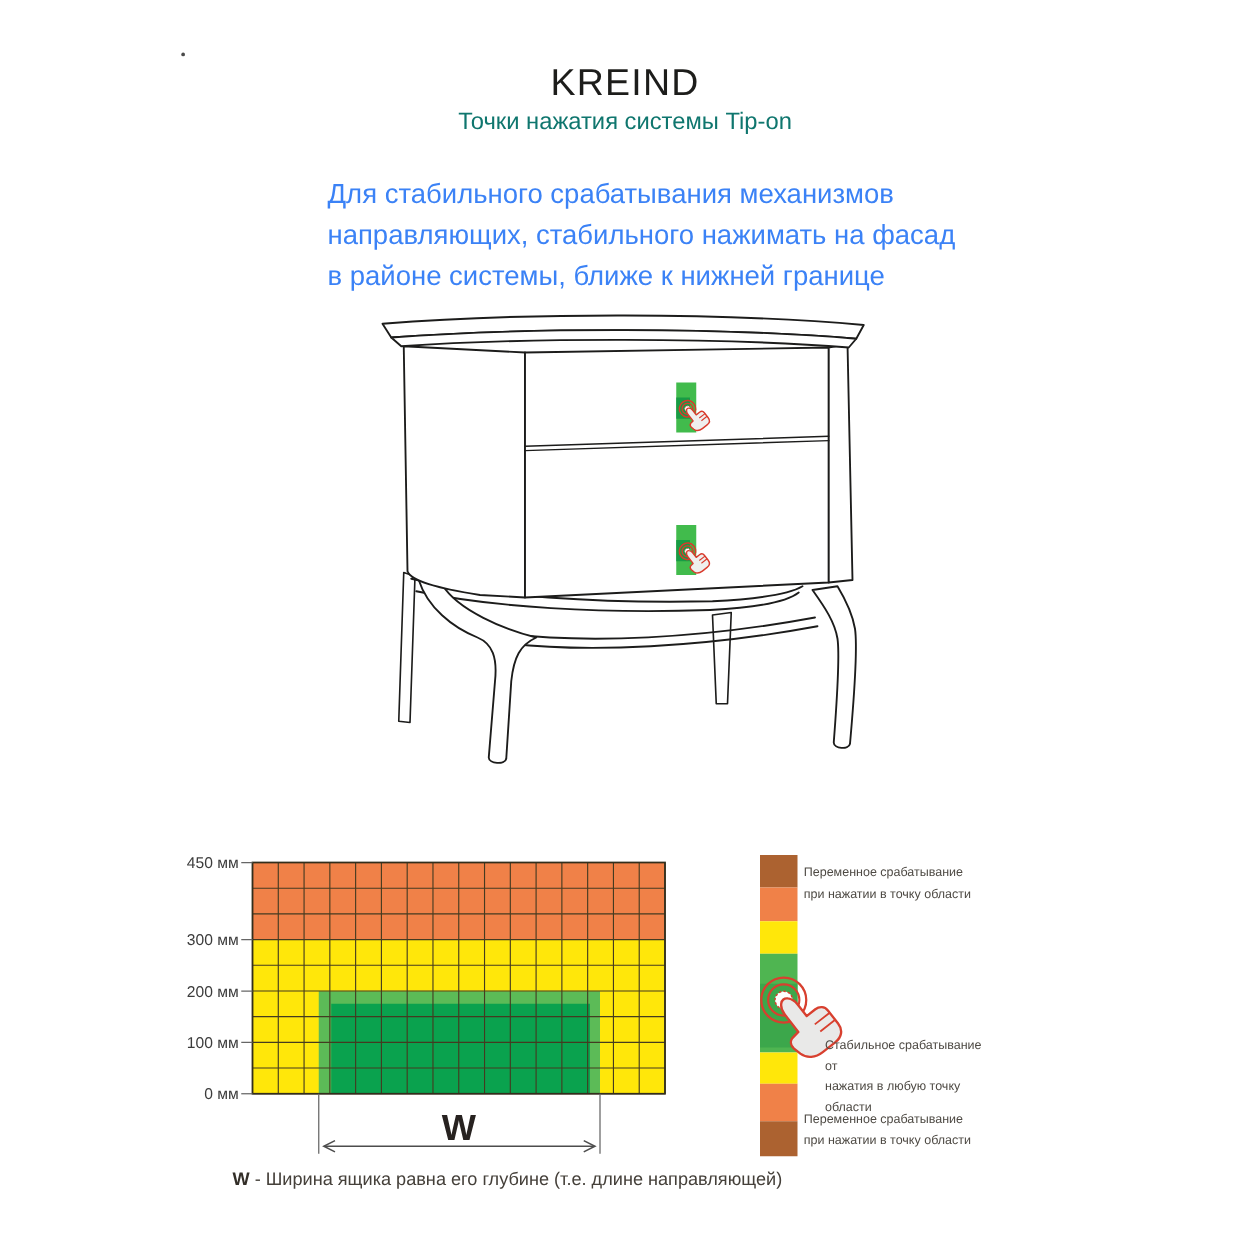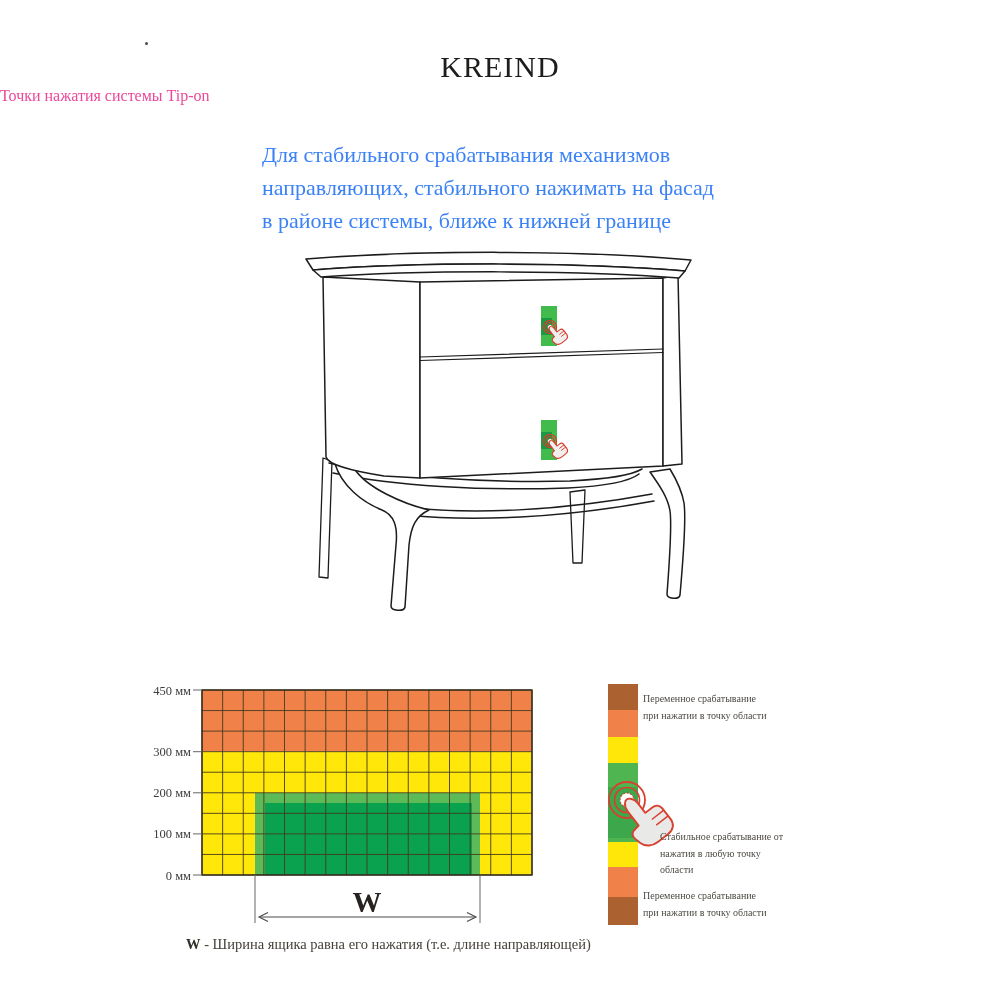--- a/index.html
+++ b/index.html
@@ -1,21 +1,21 @@
 <!DOCTYPE html>
 <html><head>
 <meta charset="utf-8">
 <style>
   html,body{margin:0;padding:0;background:#fff;}
   #canvas{position:relative;width:796px;height:1000px;background:#fff;overflow:hidden;
-          font-family:Liberation Serif, serif;color:#1d1d1b;}
+          font-family:Liberation Sans, sans-serif;color:#1d1d1b;}
   .abs{position:absolute;}
   #stray-dot{left:145px;top:42px;width:3px;height:3px;background:#4a4a4a;border-radius:50%;}
   #brand{left:0;top:50px;width:1000px;text-align:center;font-size:30px;letter-spacing:1px;color:#1d1d1b;}
-  #subtitle{left:0;top:87px;width:1000px;text-align:left;font-size:16px;color:#ec4899;}
+  #subtitle{left:0;top:87px;width:1000px;text-align:center;font-size:19px;color:#0f766e;}
   #description{left:262px;top:138px;width:520px;font-size:22px;line-height:33px;color:#3b82f6;}
   #furniture-svg{left:280px;top:245px;}
   #zone-chart-svg{left:140px;top:682px;}
   #chart-caption{left:186px;top:936px;font-size:14.5px;color:#45403a;}
   #chart-caption b{color:#332e28;}
   #legend-strip{left:608px;top:684px;width:30px;}
   .strip-seg{width:30px;}
   #legend-green-inner{left:608px;top:787px;width:30px;height:51px;}
   #legend-hand-svg{left:597px;top:772px;}
   .legend-text{font-size:10px;line-height:16.5px;color:#4e4a44;}
@@ -157,21 +157,21 @@
     <g>
       <line x1="115" y1="193" x2="115" y2="241" stroke="#666" stroke-width="1"></line>
       <line x1="340" y1="193" x2="340" y2="241" stroke="#666" stroke-width="1"></line>
       <line x1="120" y1="235" x2="335" y2="235" stroke="#4d4d4d" stroke-width="1.2"></line>
       <path d="M 128,230.5 L 119,235 L 128,239.5" fill="none" stroke="#4d4d4d" stroke-width="1.2"></path>
       <path d="M 327,230.5 L 336,235 L 327,239.5" fill="none" stroke="#4d4d4d" stroke-width="1.2"></path>
       <text x="227" y="230" text-anchor="middle" font-size="29" font-weight="bold" fill="#272220">W</text>
     </g>
   </svg>
 
-  <div class="abs" id="chart-caption"><b>W</b><span> - Ширина ящика равна его нажатия (т.е. длине направляющей)</span></div>
+  <div class="abs" id="chart-caption"><b>W</b><span> - Ширина ящика равна его глубине (т.е. длине направляющей)</span></div>
 
   <div class="abs" id="legend-strip">
     <div class="strip-seg" style="height: 26px; background-color: rgb(172, 98, 48);"></div>
     <div class="strip-seg" style="height: 27px; background-color: rgb(240, 129, 72);"></div>
     <div class="strip-seg" style="height: 26px; background-color: rgb(255, 231, 10);"></div>
     <div class="strip-seg" style="height: 79px; background-color: rgb(79, 181, 81);"></div>
     <div class="strip-seg" style="height: 25px; background-color: rgb(255, 231, 10);"></div>
     <div class="strip-seg" style="height: 30px; background-color: rgb(240, 129, 72);"></div>
     <div class="strip-seg" style="height: 28px; background-color: rgb(172, 98, 48);"></div>
   </div>

